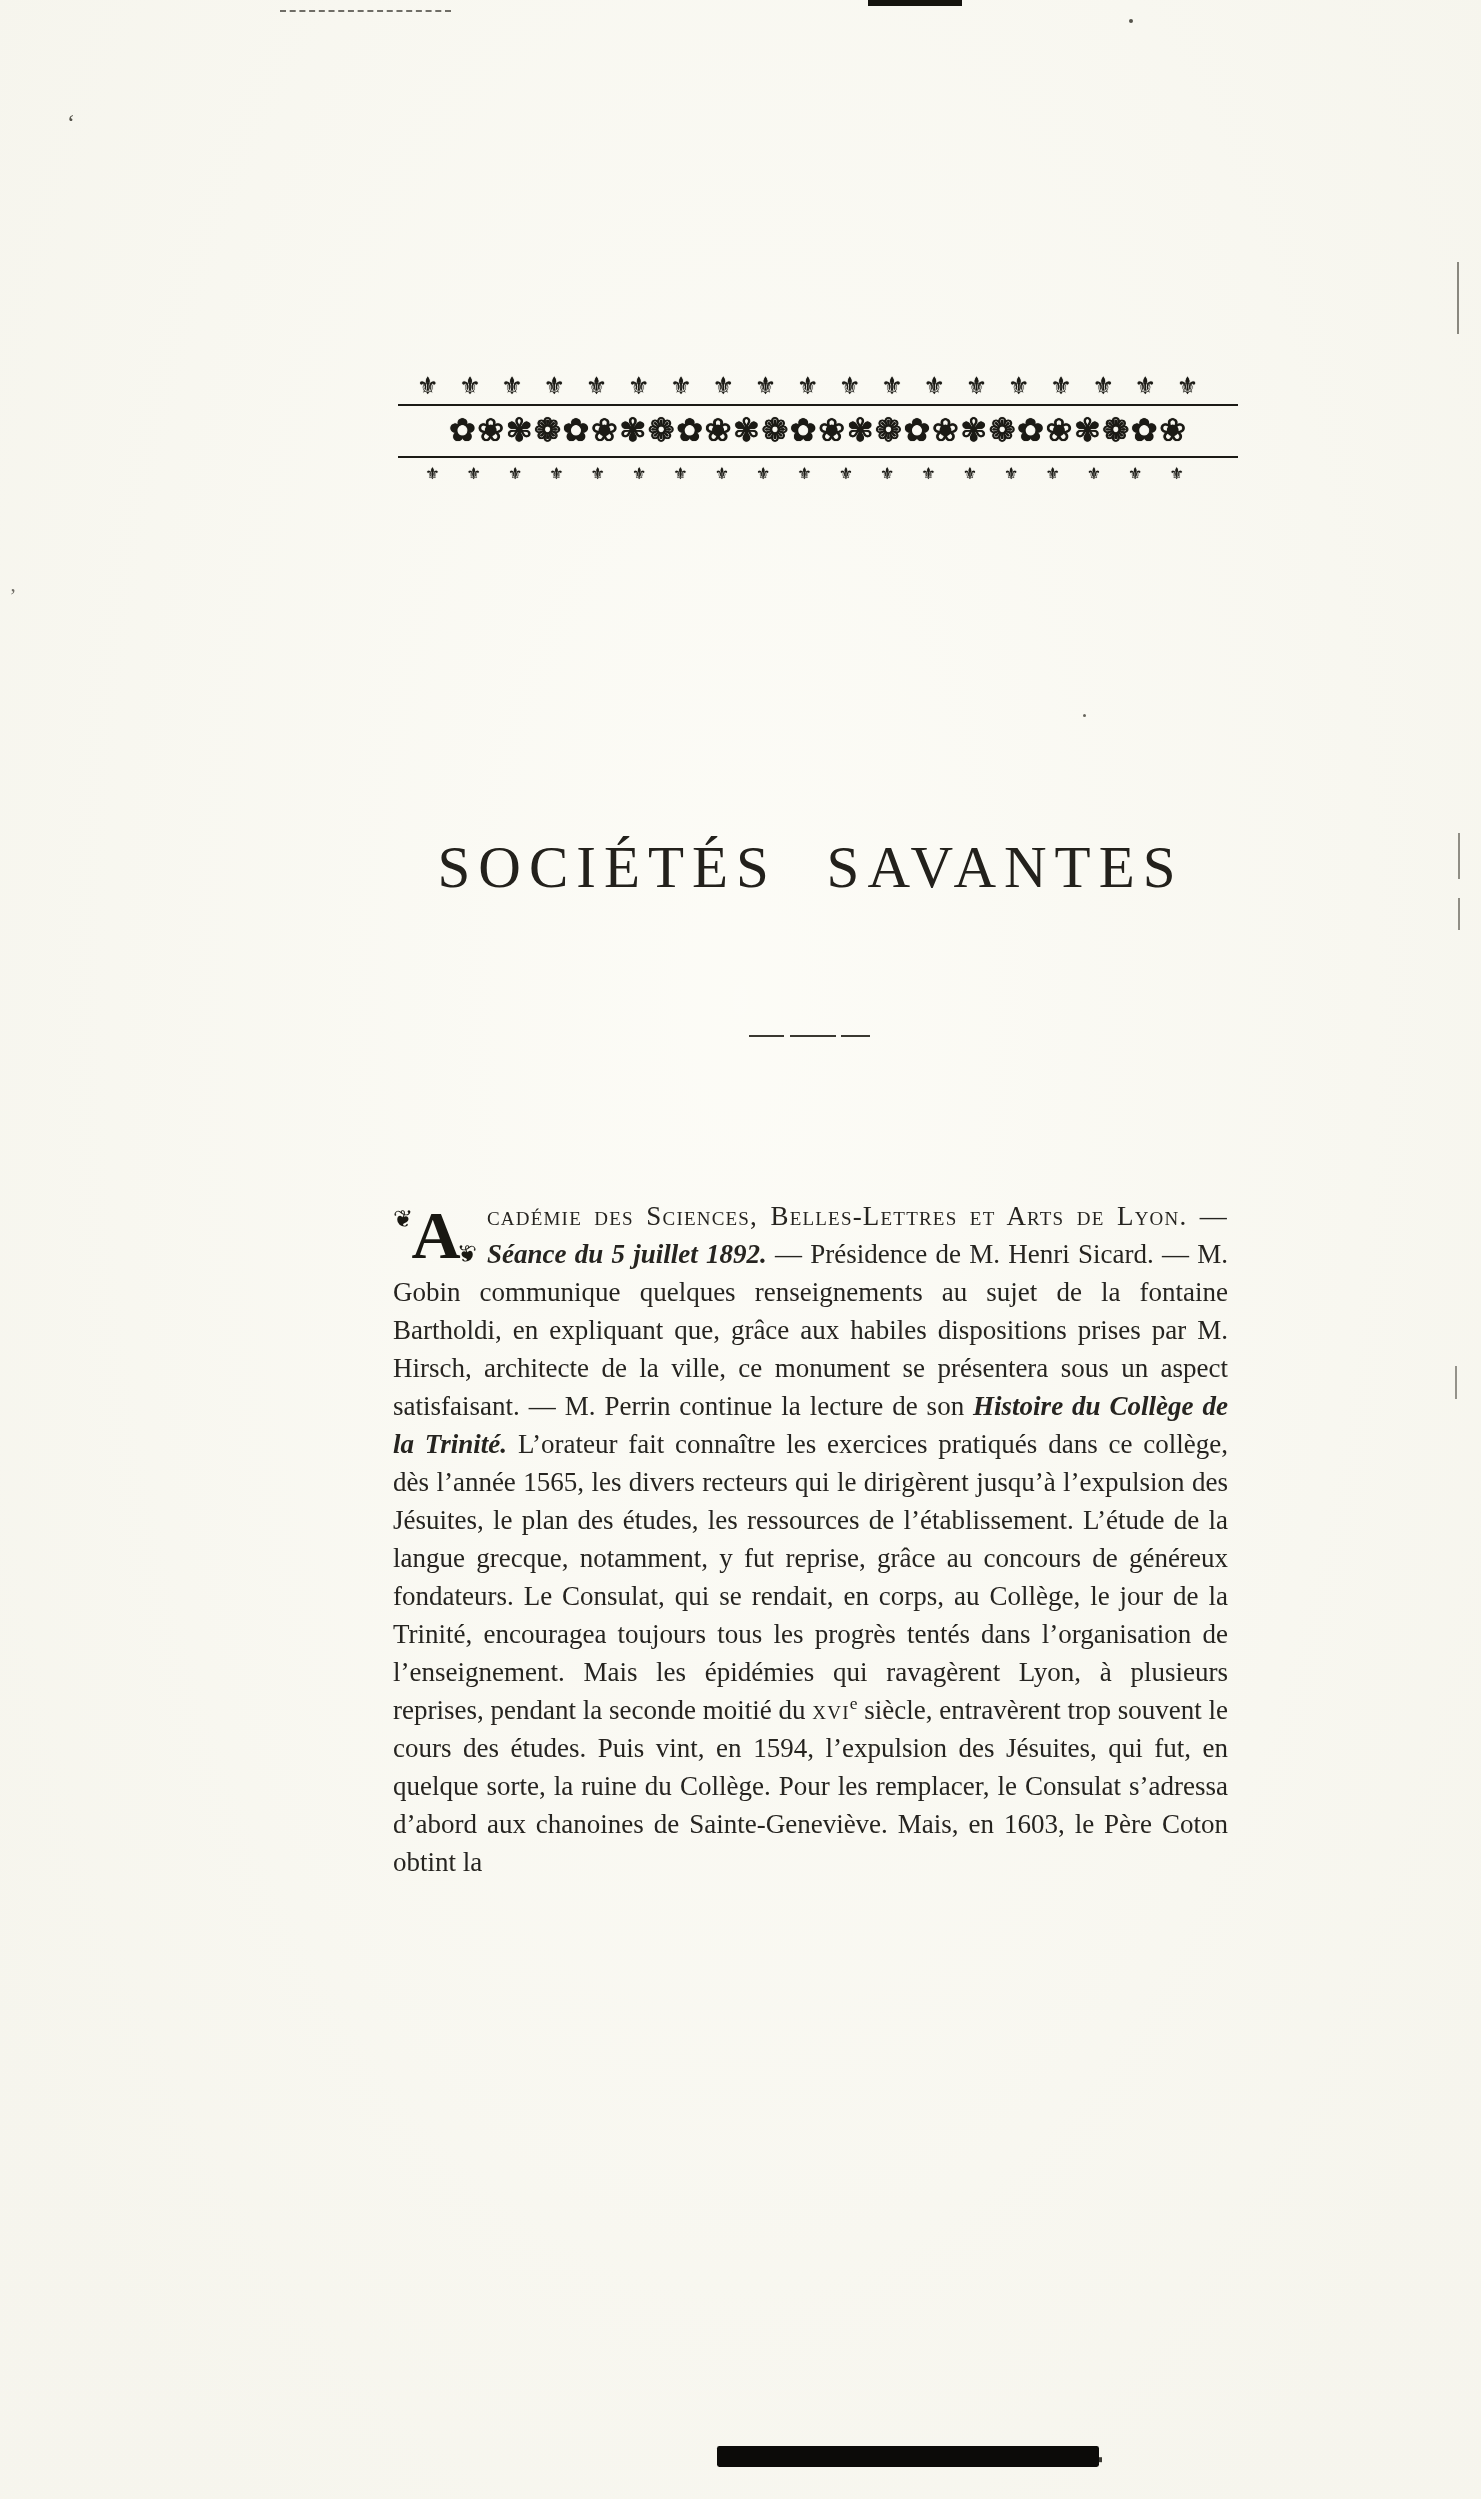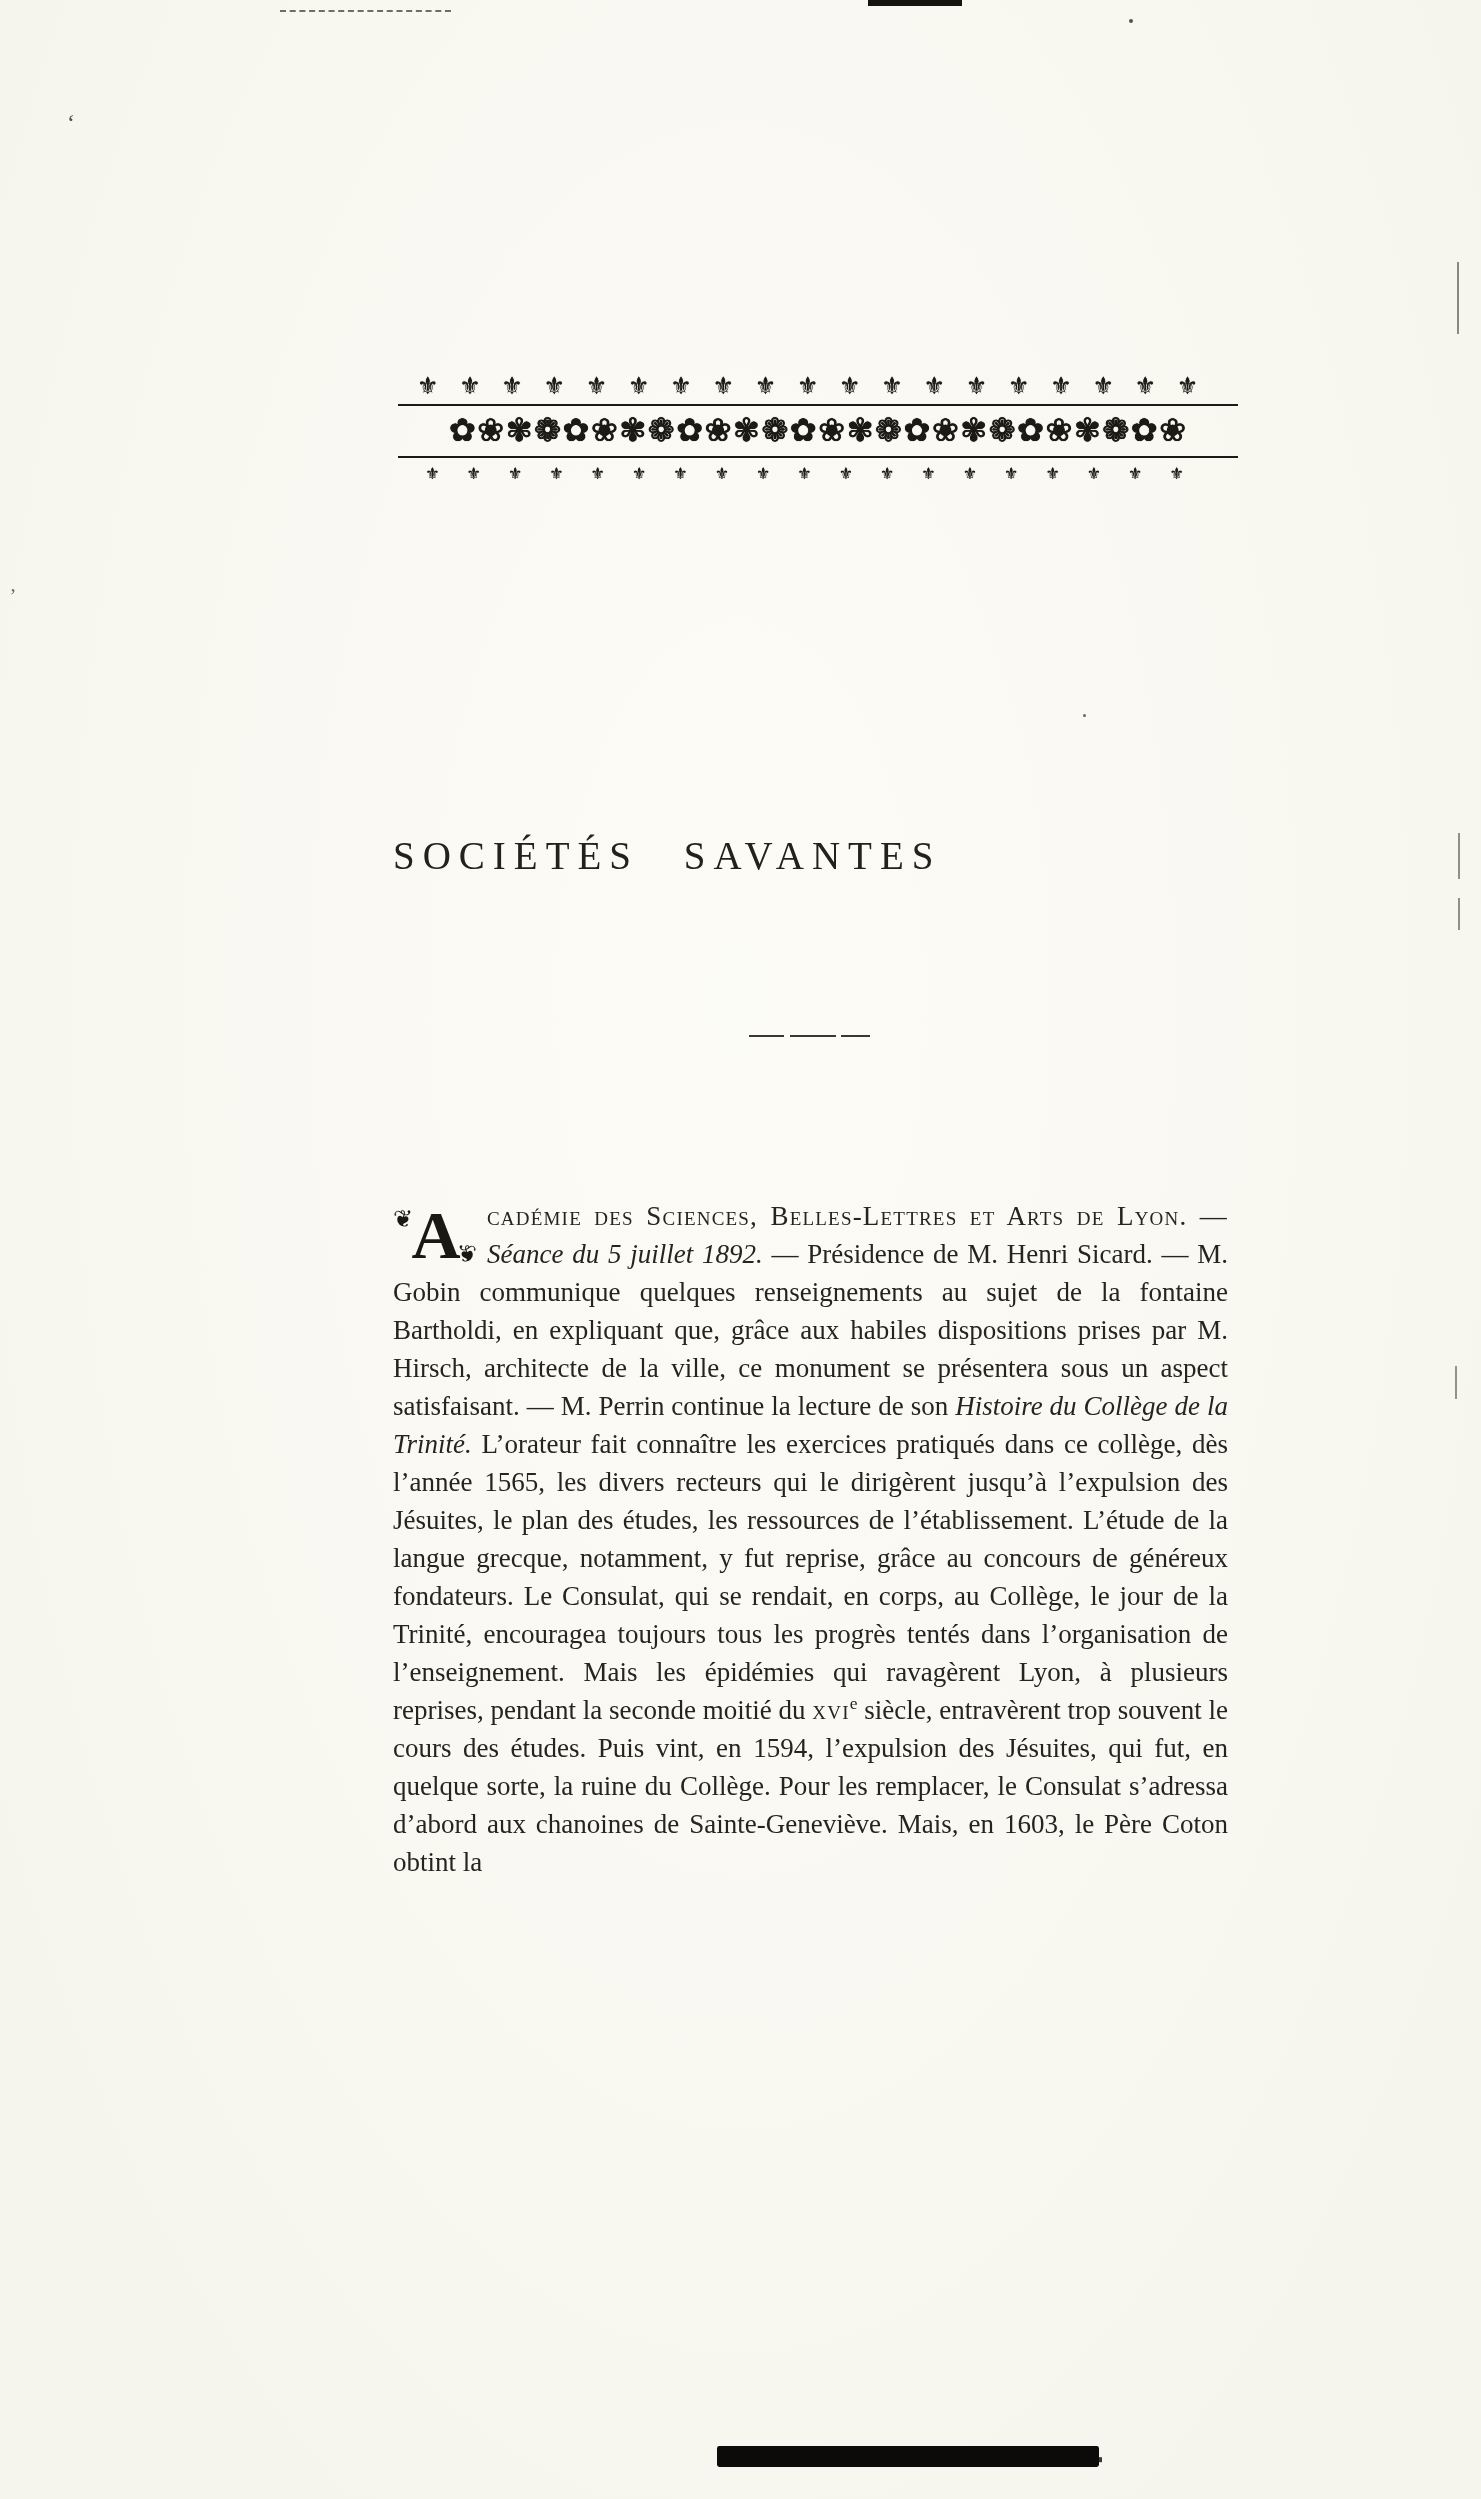--- a/index.html
+++ b/index.html
@@ -75,22 +75,22 @@
     font-size: 16px;
     letter-spacing: 27px;
     padding-top: 8px;
     text-shadow: 0 0 0.8px #1b1a15;
   }
 
   
   #page-title {
     position: absolute;
     top: 833px; left: 393px; width: 835px;
-    text-align: left;
-    font-size: 39px;
+    text-align: center;
+    font-size: 59px;
     letter-spacing: 8px;
     word-spacing: 27px;
     color: #23211c;
   }
 
   
   #title-divider {
     position: absolute;
     top: 1035px; left: 749px; width: 121px; height: 2.4px;
     background: repeating-linear-gradient(90deg, #3a3831 0 35px, transparent 35px 41px, #3a3831 41px 87px, transparent 87px 92px, #3a3831 92px 121px);
@@ -121,21 +121,21 @@
     display: inline-block;
   }
   .dropcap-flourish {
     position: absolute;
     font-size: 24px;
     color: #191812;
   }
   .flourish-left { left: 0px; top: 3.2px; }
   .flourish-right { right: 1.6px; bottom: 0px; transform: scaleX(-1); }
   .smallcaps { font-variant: small-caps; letter-spacing: 1.2px; margin-top: 28px; }
-  .italic { font-style: italic; }
+  .italic { font-style: italic; font-weight: bold; }
   .sup { vertical-align: super; font-size: 17.5px; line-height: 0; }
 </style>
 </head>
 <body>
 
 <div id="scan-page">
 
   <div class="artifact top-dashed-line"></div>
   <div class="artifact top-black-segment"></div>
   <div class="artifact top-dot-speck"></div>

